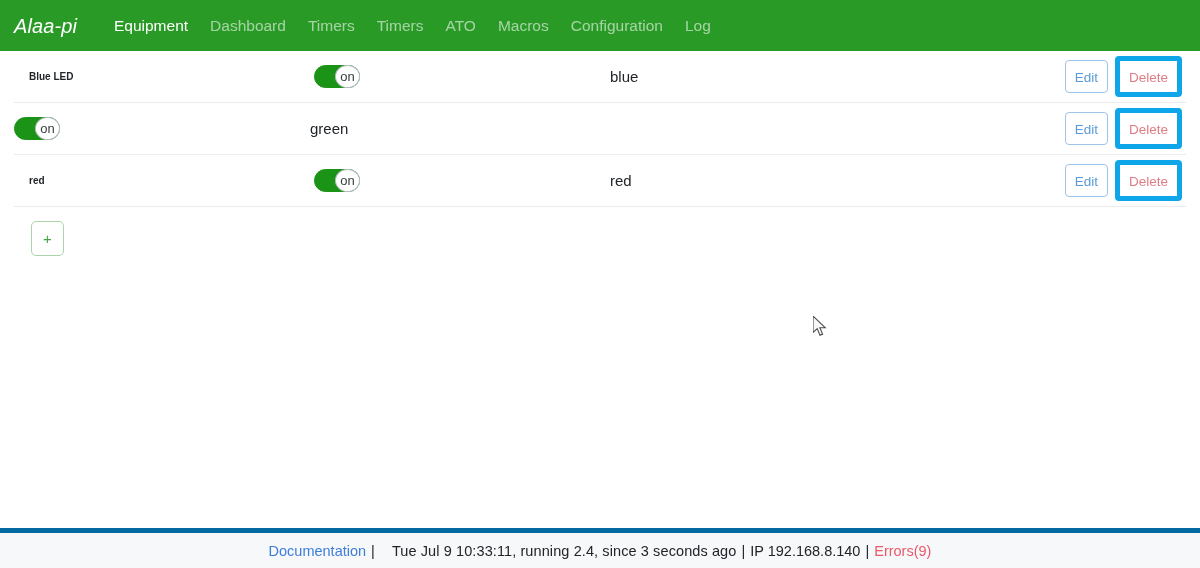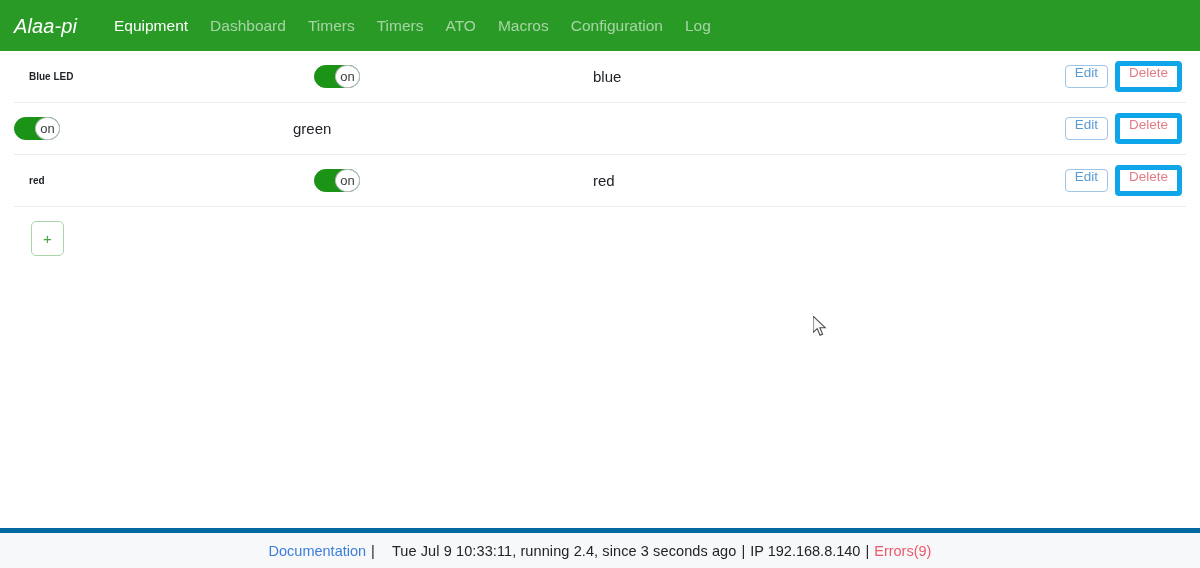--- a/index.html
+++ b/index.html
@@ -88,20 +88,21 @@
     width: 275px;
     flex: 0 0 275px;
     display: flex;
     align-items: center;
   }
   .col-outlet {
     flex: 1 1 auto;
     font-size: 15px;
     color: #212529;
     padding-left: 4px;
+    margin-left: 17px;
   }
   .col-actions {
     flex: 0 0 auto;
     display: flex;
     align-items: center;
     gap: 7px;
     padding-right: 4px;
   }
 
   
@@ -129,21 +130,21 @@
     justify-content: center;
     font-size: 13px;
     color: #3c4043;
     line-height: 1;
   }
 
   
   .btn {
     font-size: 13.5px;
     line-height: 1;
-    padding: 0 9px 7px 9px;
+    padding: 10px 9px 7px 9px;
     border-radius: 4px;
     background: #ffffff;
     cursor: pointer;
     white-space: nowrap;
     font-family: "Liberation Sans", sans-serif;
   }
   .btn-edit {
     color: #5b9bd5;
     border: 1px solid #9ec5e8;
   }

